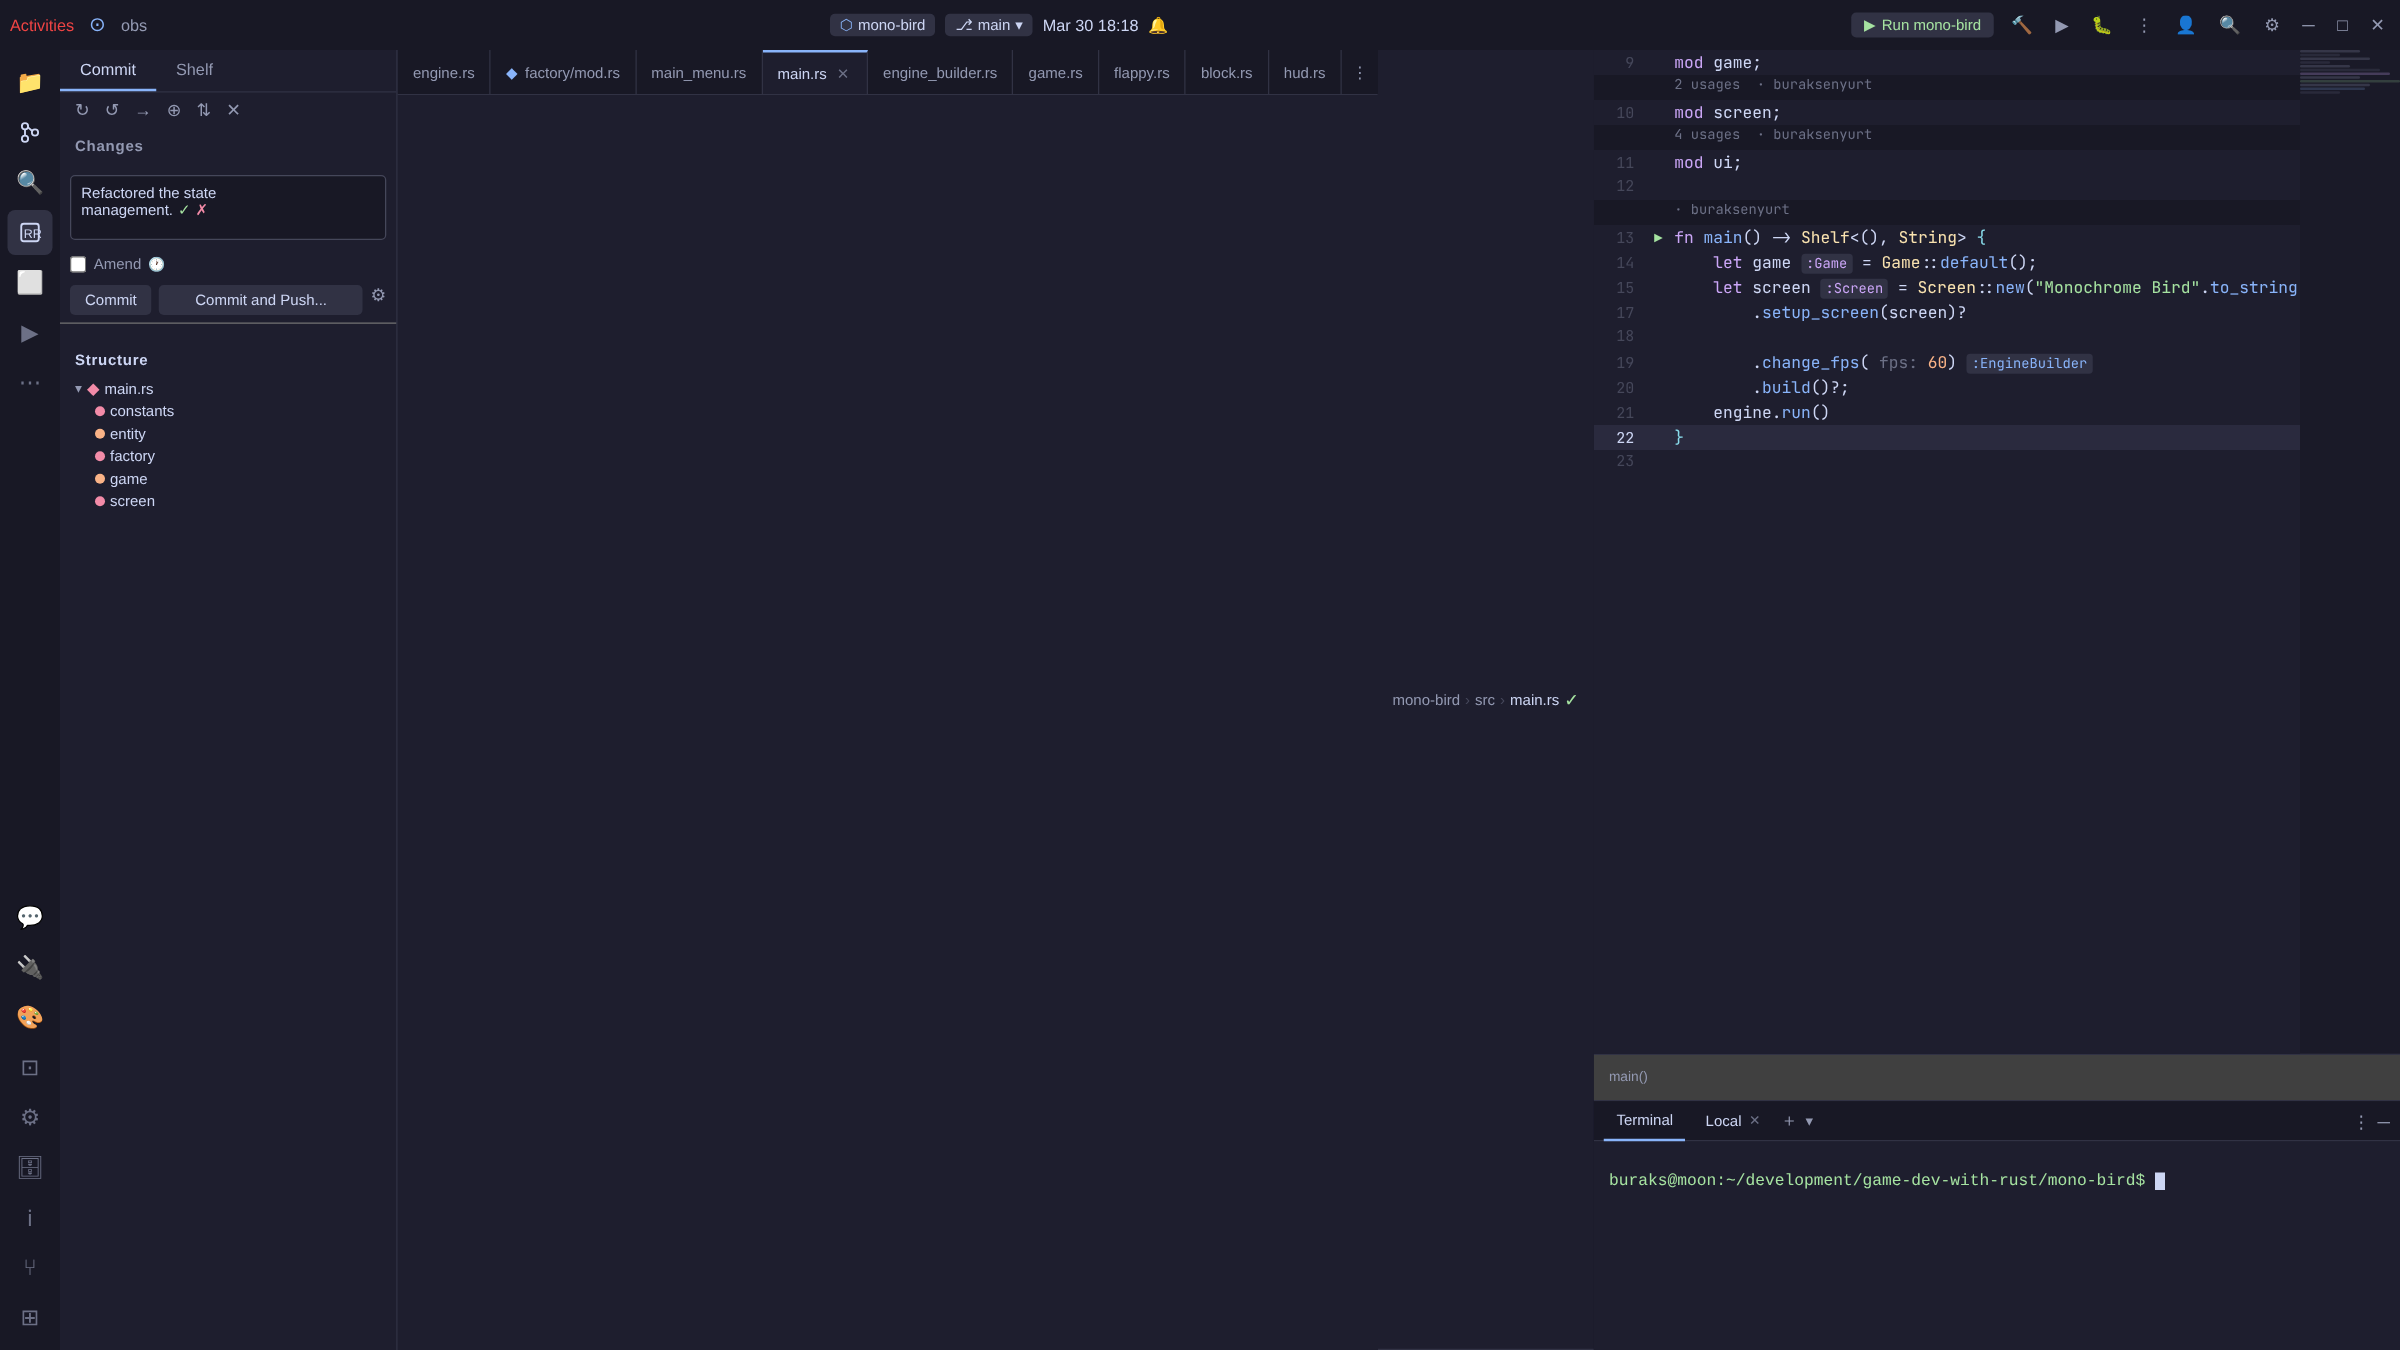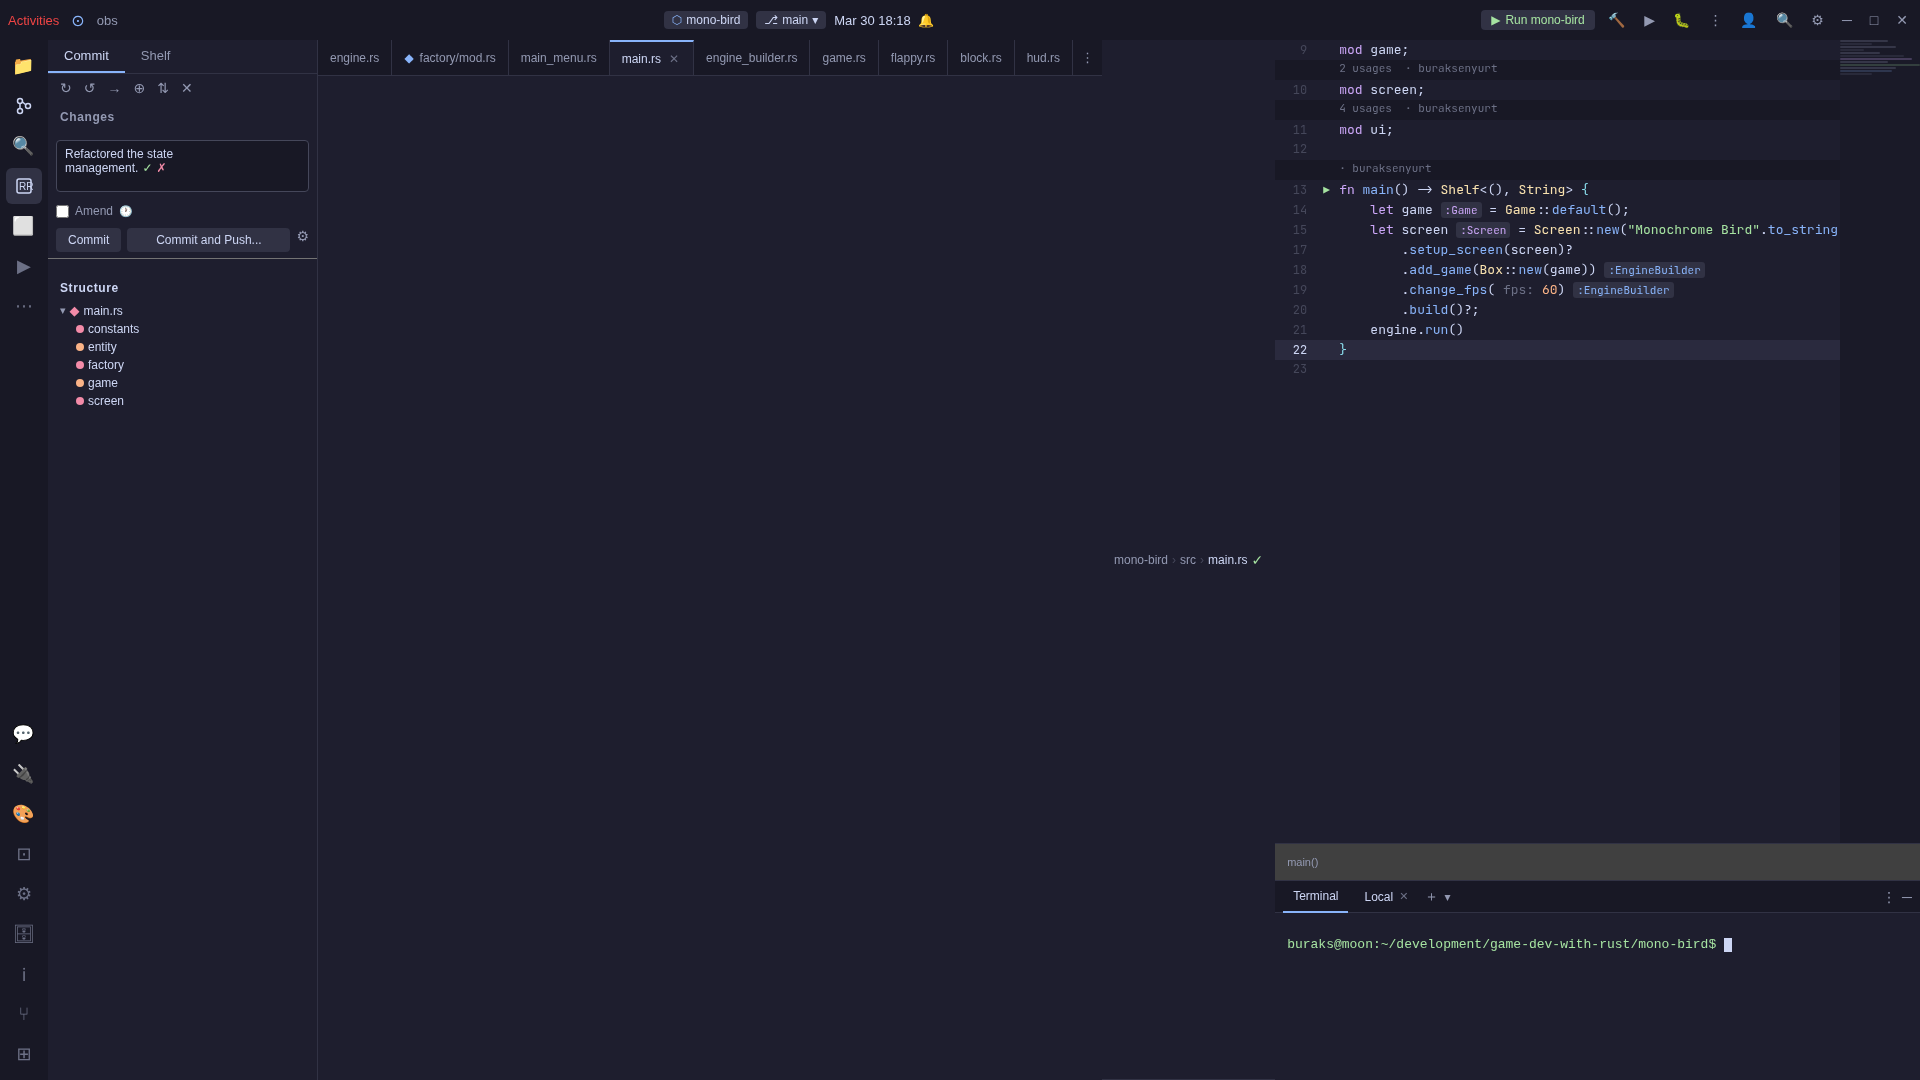--- a/index.html
+++ b/index.html
@@ -365,21 +365,20 @@
 
           <div class="code-line">
             <div class="line-num">17</div>
             <div class="line-arrow"></div>
             <div class="line-content">        .<span class="method">setup_screen</span>(screen)?</div>
           </div>
 
           <div class="code-line">
             <div class="line-num">18</div>
             <div class="line-arrow"></div>
-            <div class="line-content">        .<span class="method">add_game</span>(<span class="type">Box</span>::<span class="method">new</span>(game)) <span class="label-hint">:EngineBuilder</span></div>
           </div>
 
           <div class="code-line">
             <div class="line-num">19</div>
             <div class="line-arrow"></div>
             <div class="line-content">        .<span class="method">change_fps</span>( <span class="comment">fps:</span> <span class="number">60</span>) <span class="label-hint">:EngineBuilder</span></div>
           </div>
 
           <div class="code-line">
             <div class="line-num">20</div>

